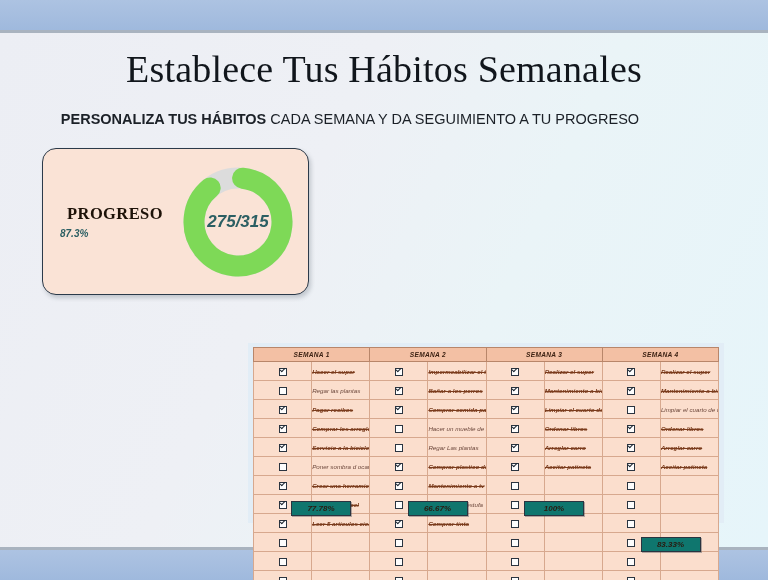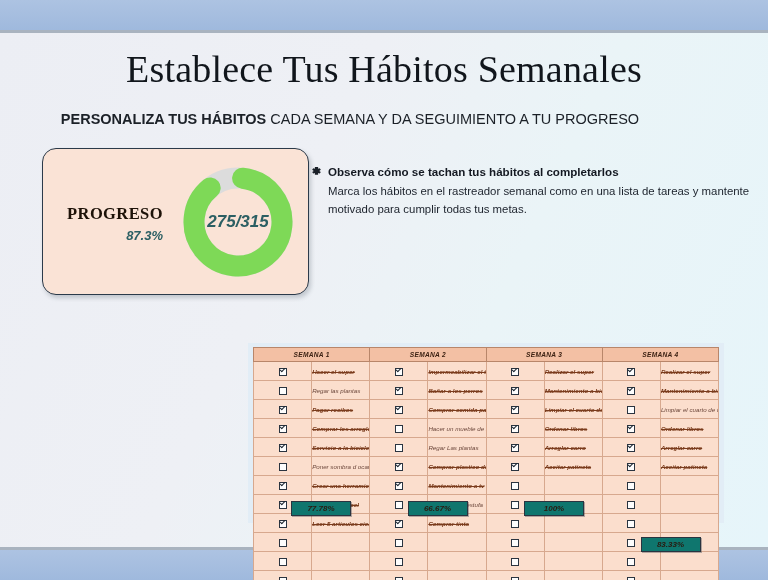--- a/index.html
+++ b/index.html
@@ -41,22 +41,22 @@
     position:absolute;left:42px;top:115px;width:265px;height:145px;
     background:#fae3d6;border:1.6px solid #2b3a4a;border-radius:14px;
     box-shadow:2px 3px 4px rgba(40,55,70,.22);
   }
   .card-label{
     position:absolute;left:12px;top:55px;width:120px;text-align:center;
     font-family:"Liberation Serif", serif;font-weight:bold;
     font-size:16.5px;color:#1d1208;letter-spacing:.4px;
   }
   .card-pct{
-    position:absolute;left:0;top:79px;width:120px;text-align:right;
-    font-size:13px;font-weight:bold;font-style:italic;color:#2b5f63;
+    position:absolute;left:17px;top:79px;width:120px;text-align:left;
+    font-size:10px;font-weight:bold;font-style:italic;color:#2b5f63;
   }
   .donut{position:absolute;left:130px;top:8px;width:130px;height:130px;}
   .donut-center{
     position:absolute;left:130px;top:8px;width:130px;height:130px;
     display:flex;align-items:center;justify-content:center;
     font-size:17px;font-weight:bold;font-style:italic;color:#2b5f63;
     pointer-events:none;
   }
 
   
@@ -135,29 +135,20 @@
       <svg class="donut" viewBox="0 0 130 130">
         <circle id="ring-track" cx="65" cy="65" r="44" fill="none" stroke-width="21" stroke-linecap="round" stroke="#dcdcdc"></circle>
         <circle id="ring-value" cx="65" cy="65" r="44" fill="none" stroke-width="21" stroke-linecap="round" transform="rotate(-84 65 65)" stroke="#7ed957" stroke-dasharray="241.34971401938222 276.46015351590177"></circle>
       </svg>
       <div class="donut-center">275/315</div>
     </div>
 
     <div class="bullets">
         <div class="bullet">
         </div>
-        <div class="bullet">
-          <div class="bl-head">
-            <span class="plus-icon"><svg viewBox="0 0 24 24" width="13" height="13">
-                <path d="M9 2h6v3l3-1 2 3-3 2 3 2-2 3-3-1v3H9v-3l-3 1-2-3 3-2-3-2 2-3 3 1z" fill="#1a2028"></path>
-              </svg></span>
-            <div class="bl-title">Observa cómo se tachan tus hábitos al completarlos</div>
-          </div>
-          <div class="bl-body">Marca los hábitos en el rastreador semanal como en una lista de tareas y mantente motivado para cumplir todas tus metas.</div>
-        </div>
       </div>
 
     <div class="panel">
       <table class="tracker">
         <thead>
             <tr>
               <th colspan="2">SEMANA 1</th>
               <th colspan="2">SEMANA 2</th>
               <th colspan="2">SEMANA 3</th>
               <th colspan="2">SEMANA 4</th>

